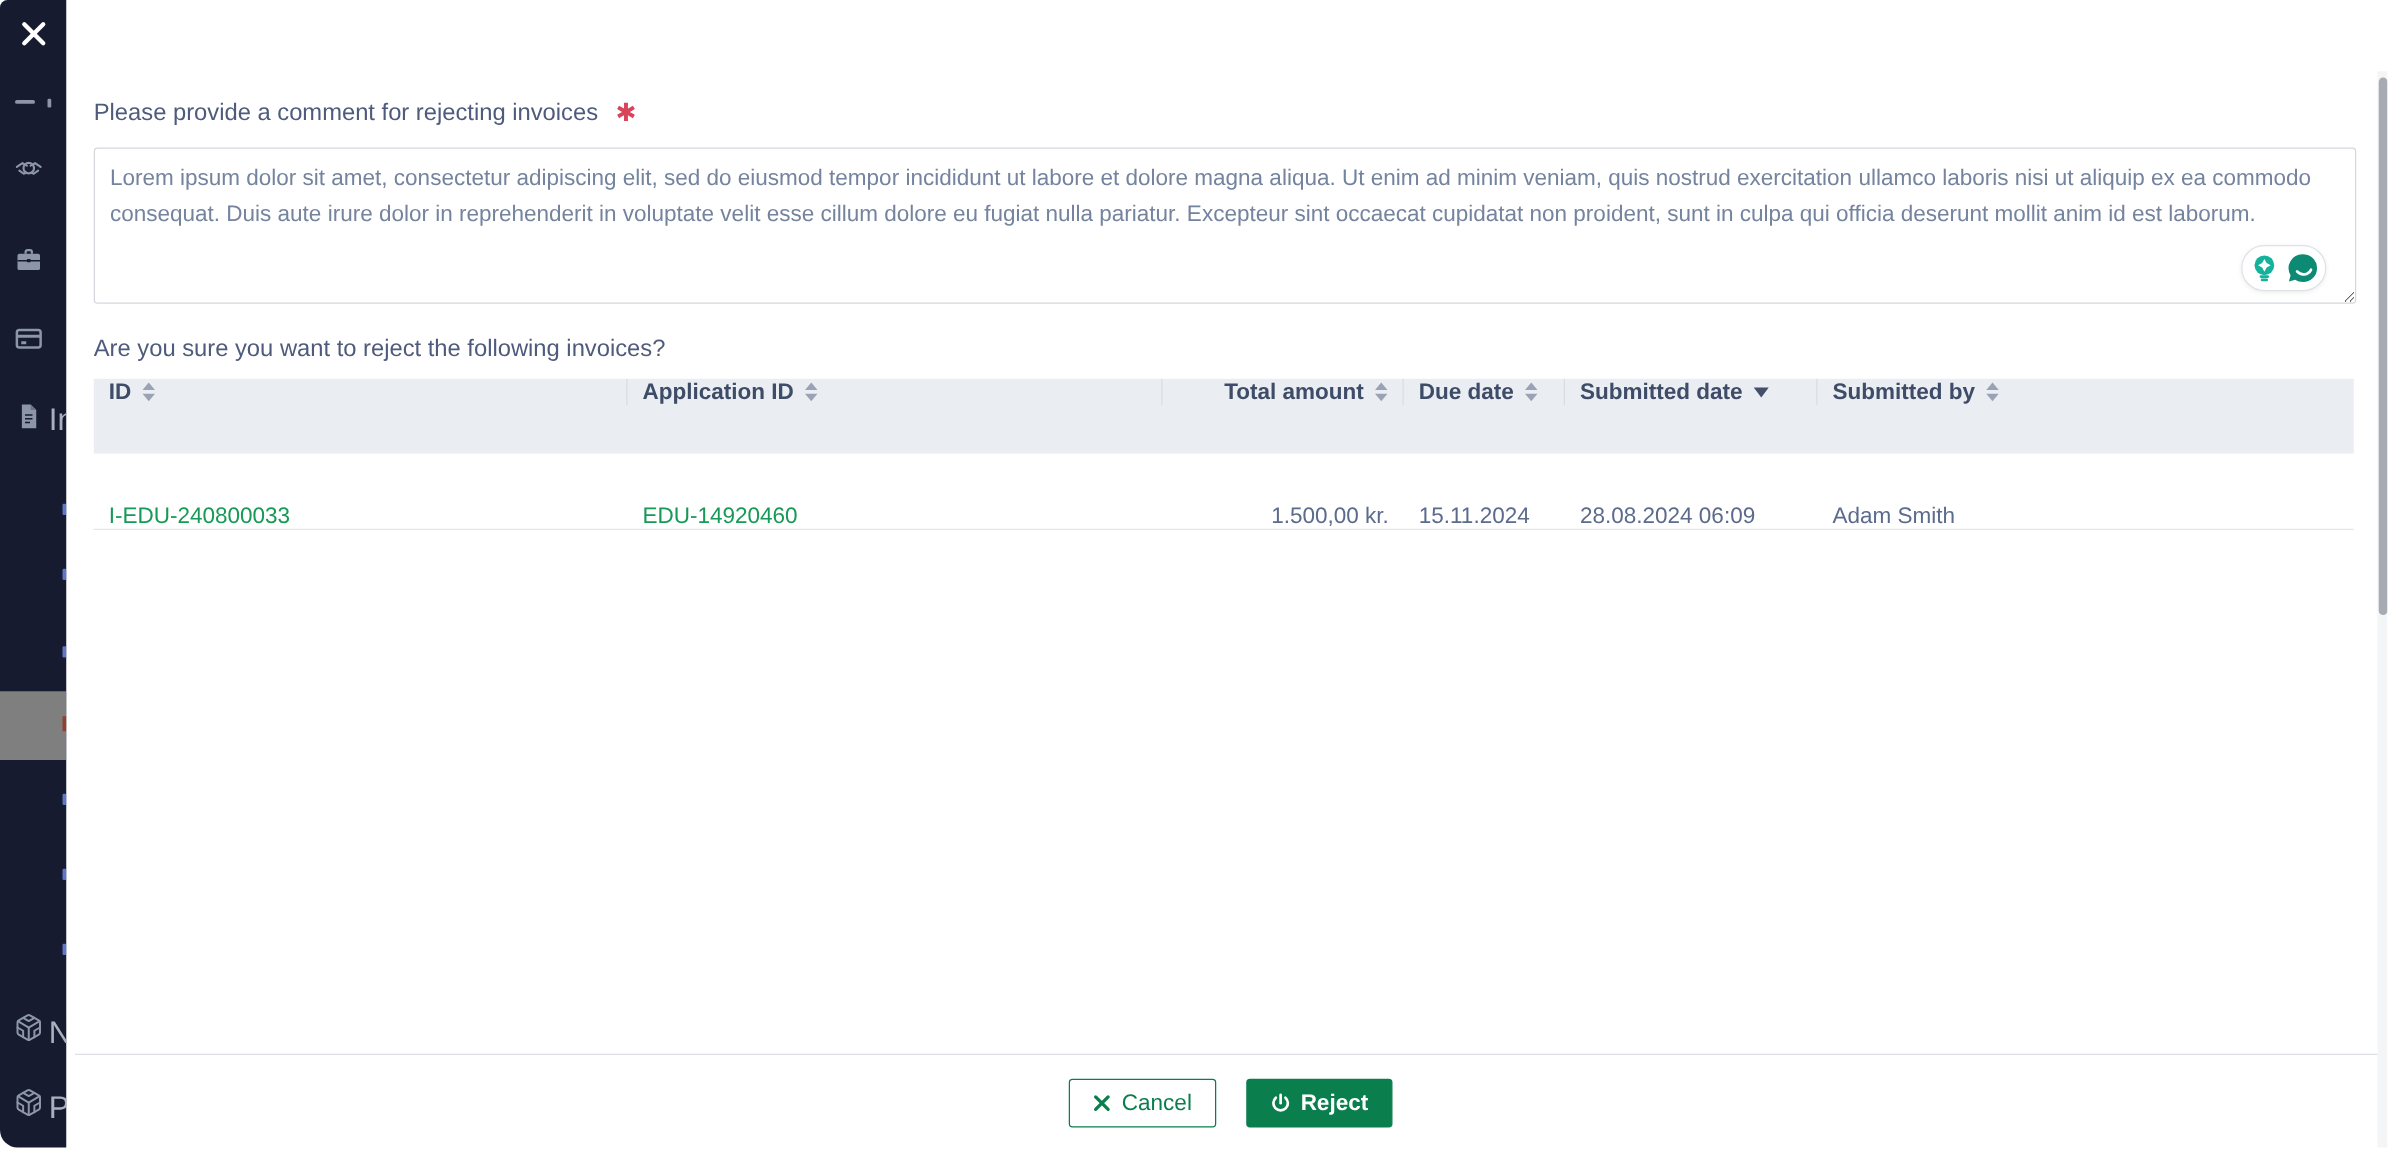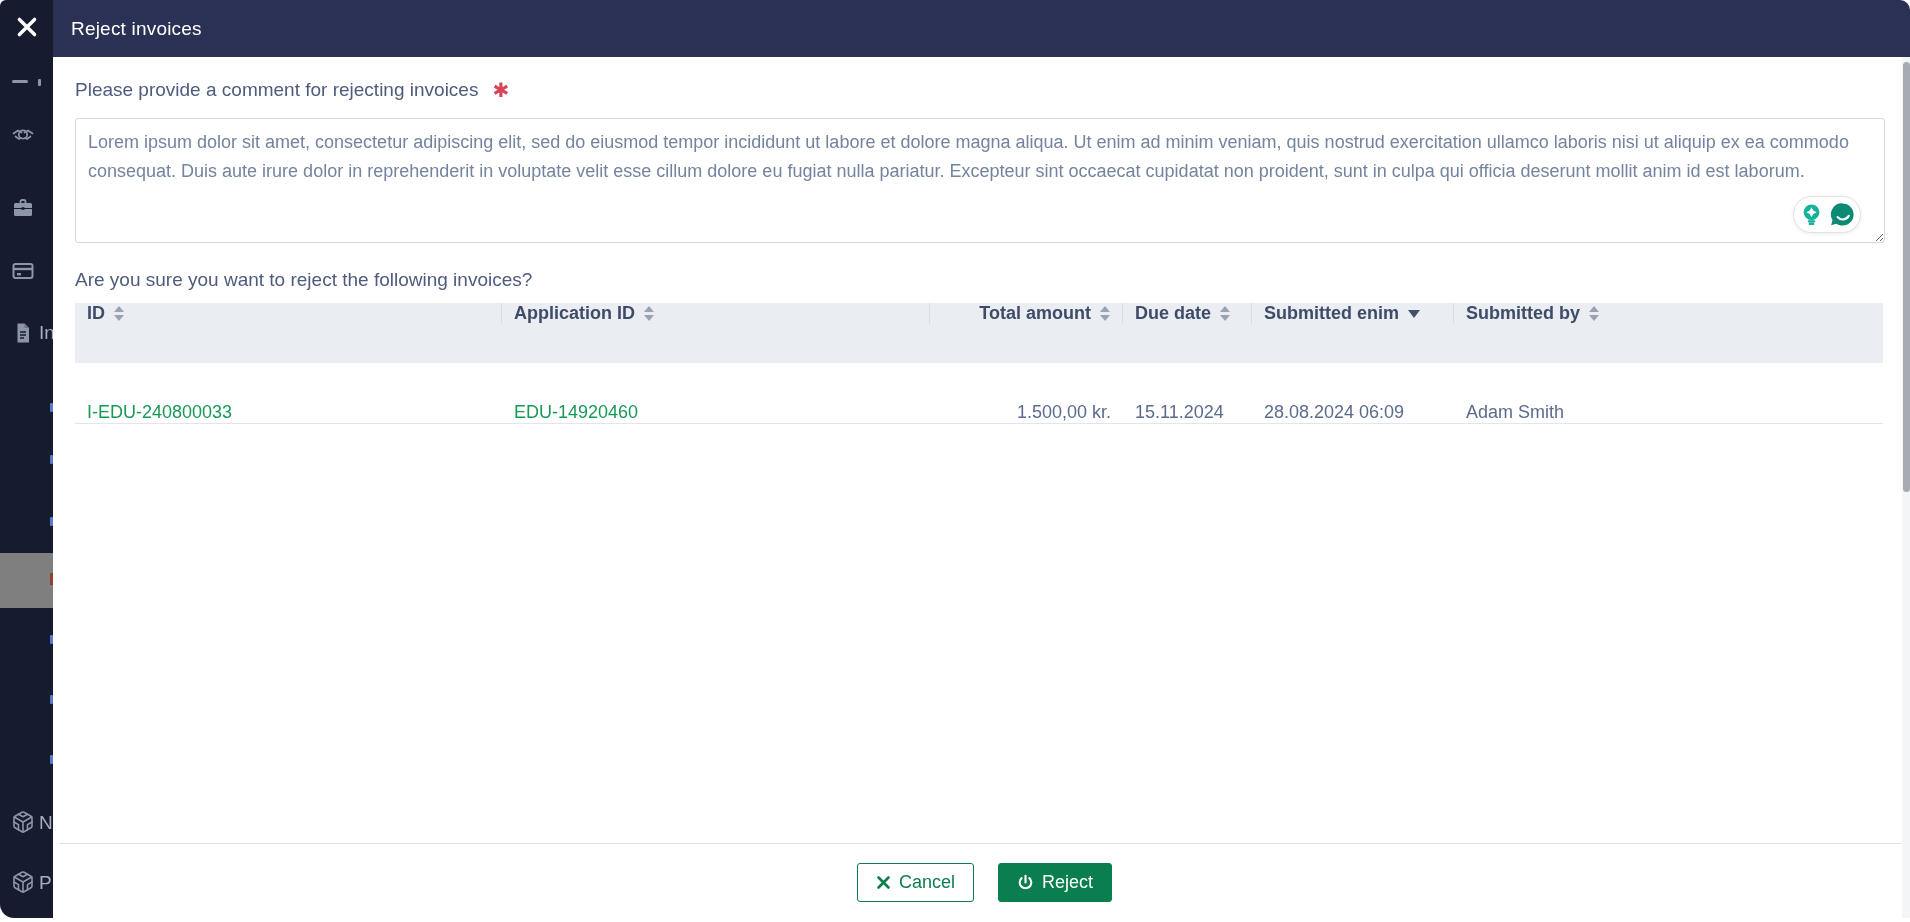--- a/index.html
+++ b/index.html
@@ -11,21 +11,21 @@
   *{box-sizing:border-box;margin:0;padding:0}
   html,body{width:1910px;height:922px;overflow:hidden;background:#fff;
     font-family:"Liberation Sans","DejaVu Sans",sans-serif;}
   .app{position:relative;width:1910px;height:922px;background:#fff}
 
   
   .sidebar{position:absolute;left:0;top:0;width:53px;height:918px;background:var(--sidebar-bg);
     border-bottom-left-radius:14px;border-top-left-radius:6px;overflow:hidden;z-index:3}
   .side-icon{position:absolute;left:11px;width:24px;height:24px;color:var(--icon-gray)}
   .side-frag{position:absolute;left:50px;width:3px;height:9px;border-radius:1px;background:#5d77c9}
-  .side-label{position:absolute;left:39px;color:#a9afbd;font-size:19px;white-space:nowrap}
+  .side-label{position:absolute;left:39px;color:#a9afbd;font-size:25px;white-space:nowrap}
   .selected-band{position:absolute;left:0;top:553px;width:53px;height:55px;background:var(--selected-gray)}
   .red-frag{position:absolute;left:50px;top:573px;width:3px;height:12px;background:#93402f}
   .dash-glyph{position:absolute;left:12px;top:80px;width:16px;height:3px;border-radius:2px;background:var(--icon-gray)}
   .dash-frag{position:absolute;left:38px;top:79px;width:3px;height:7px;border-radius:1px;background:var(--icon-gray)}
   .close-btn{position:absolute;left:11px;top:11px;width:32px;height:32px;display:flex;align-items:center;
     justify-content:center;cursor:pointer;z-index:4}
 
   
   .modal-header{position:absolute;left:53px;top:0;width:1857px;height:57px;background:var(--header-bg);
     border-top-right-radius:10px;display:flex;align-items:center;z-index:2}
@@ -65,21 +65,21 @@
     border-top:6px solid #9aa3b5}
   .sort-desc{width:0;height:0;border-left:6px solid transparent;border-right:6px solid transparent;
     border-top:8px solid #44506b;margin-left:9px}
 
   
   .footer-line{position:absolute;left:4px;top:786px;width:1849px;border-top:1px solid #dde0e5}
   .footer-btns{position:absolute;left:0;top:806px;width:1857px;display:flex;justify-content:center;gap:24px}
   .btn{height:39px;display:inline-flex;align-items:center;gap:8px;padding:0 18px;font-size:18px;
     border-radius:3px;cursor:pointer;font-family:inherit}
   .btn-cancel{background:#fff;border:1px solid var(--accent-green);color:var(--accent-green)}
-  .btn-reject{background:var(--accent-green);border:1px solid var(--accent-green);color:#fff;font-weight:400}
+  .btn-reject{background:var(--accent-green);border:1px solid var(--accent-green);color:#fff;font-weight:700}
 
   
   .scroll-track{position:absolute;right:0;top:57px;width:8px;height:861px;background:#f4f5f7;z-index:5}
   .scroll-thumb{position:absolute;right:0;top:62px;width:7px;height:430px;border-radius:4px;background:#a7abb2;z-index:6;cursor:grab}
 
   svg{display:block}
 </style>
 </head>
 <body>
 
@@ -162,23 +162,20 @@
         <polyline points="7.5 4.21 12 6.81 16.5 4.21"></polyline>
           <polyline points="7.5 19.79 7.5 14.6 3 12"></polyline>
         <polyline points="21 12 16.5 14.6 16.5 19.79"></polyline>
           <polyline points="3.27 6.96 12 12.01 20.73 6.96"></polyline>
         <line x1="12" y1="22.08" x2="12" y2="12"></line>
       </svg>
     </div>
     <div class="side-label" style="top:872px">P</div>
   </div>
 
-  <div class="modal-header">
-    <div class="modal-title">Reject invoices</div>
-  </div>
 
   <div class="modal-body">
 
     <div class="comment-label-row">
       <span>Please provide a comment for rejecting invoices</span><span class="req">✱</span>
     </div>
 
     <div class="textarea-wrap">
       <textarea class="comment-area" style="">Lorem ipsum dolor sit amet, consectetur adipiscing elit, sed do eiusmod tempor incididunt ut labore et dolore magna aliqua. Ut enim ad minim veniam, quis nostrud exercitation ullamco laboris nisi ut aliquip ex ea commodo consequat. Duis aute irure dolor in reprehenderit in voluptate velit esse cillum dolore eu fugiat nulla pariatur. Excepteur sint occaecat cupidatat non proident, sunt in culpa qui officia deserunt mollit anim id est laborum.</textarea>
       <div class="assist-pill">
@@ -224,21 +221,21 @@
             </span>
         </div>
         <div class="th c3">
           <span>Due date</span>
           <span class="sort">
               <span class="tri-up"></span>
               <span class="tri-down"></span>
             </span>
         </div>
         <div class="th c4">
-          <span>Submitted enim</span>
+          <span>Submitted date</span>
           <span class="sort-desc"></span>
         </div>
         <div class="th c5">
           <span>Submitted by</span>
           <span class="sort">
               <span class="tri-up"></span>
               <span class="tri-down"></span>
             </span>
         </div>
       </div>

